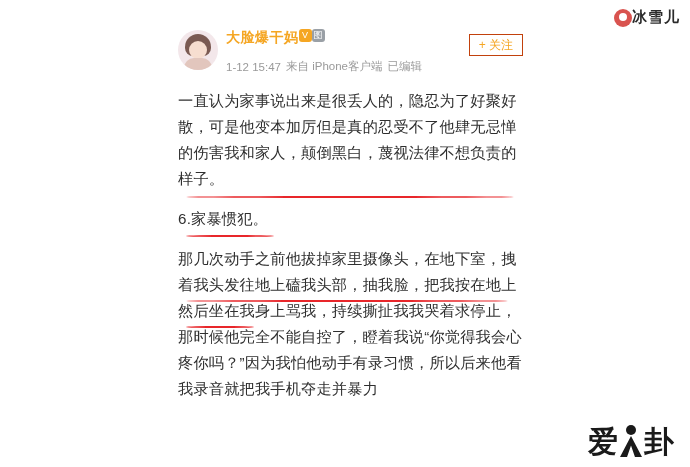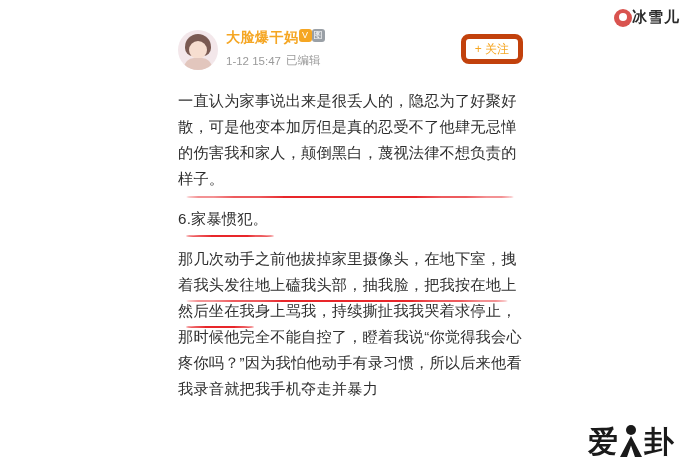--- a/index.html
+++ b/index.html
@@ -164,37 +164,37 @@
     display: inline-block;
     font-size: 9px;
     line-height: 13px;
     text-align: center;
     color: #fff;
   }
   .icon-badge.orange { background: #f5a623; }
   .icon-badge.gray { background: #9aa0a6; }
 
   .meta-row {
-    margin-top: 6px;
+    margin-top: 12px;
     font-size: 11.5px;
     color: #9a9a9a;
     display: flex;
     align-items: center;
     gap: 5px;
     white-space: nowrap;
   }
 
   .follow-btn {
     position: absolute;
     right: 0;
     top: 6px;
-    border: 5px solid #c2410c;
+    border: 1px solid #c2410c;
     color: #f5a623;
     background: #fff;
-    border-radius: 8px;
+    border-radius: 0;
     font-size: 12px;
     padding: 3px 9px;
     line-height: 14px;
     white-space: nowrap;
     cursor: pointer;
     margin-left: 11px;
   }
 
   .post-body {
     margin-top: 8px;
@@ -254,20 +254,21 @@
     </div>
 
     <div class="head-mid">
       <div class="name-row">
         <span class="author-name">大脸爆干妈</span>
         <span class="icon-badge orange">V</span>
         <span class="icon-badge gray">图</span>
       </div>
       <div class="meta-row">
         <span>1-12 15:47</span>
+        <span>来自 iPhone客户端</span>
         <span>已编辑</span>
       </div>
     </div>
 
     <button class="follow-btn">+ 关注</button>
   </div>
 
   <div class="post-body">
     <p class="para">一直认为家事说出来是很丢人的，隐忍为了好聚好散，可是他变本加厉但是真的忍受不了他肆无忌惮的伤害我和家人，颠倒黑白，蔑视法律不想负责的样子。</p>
     <div class="gap"></div>

